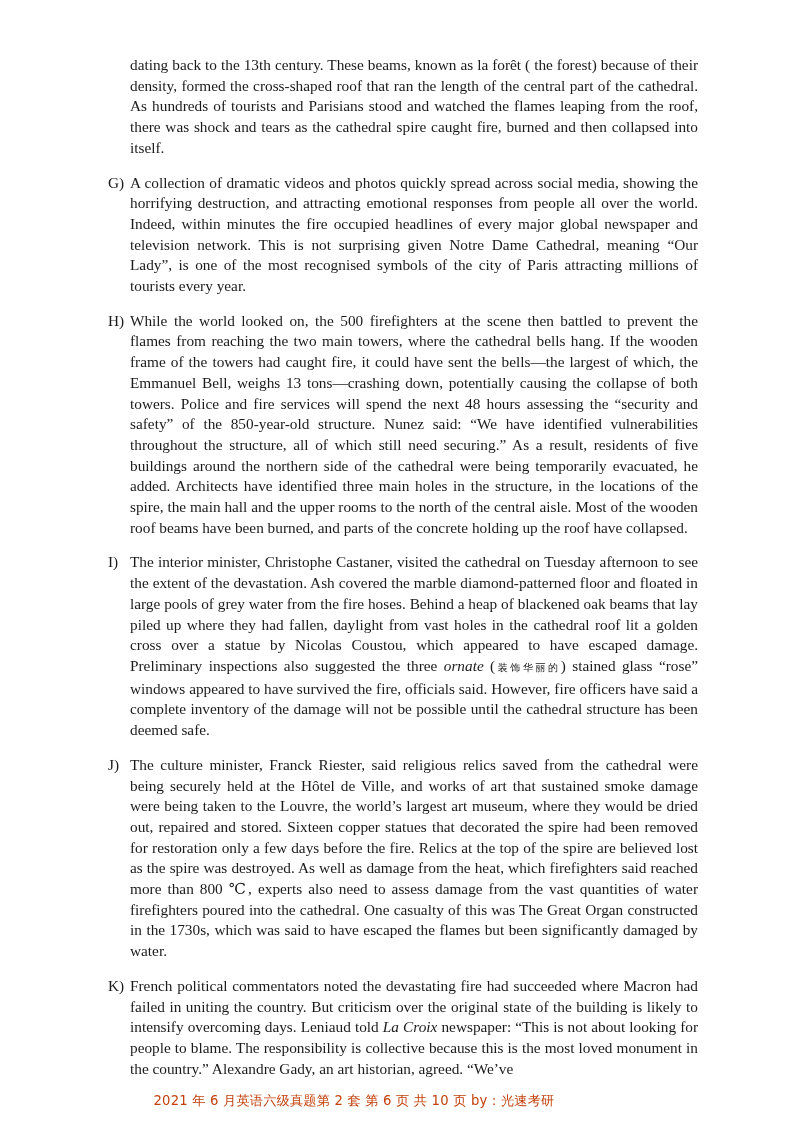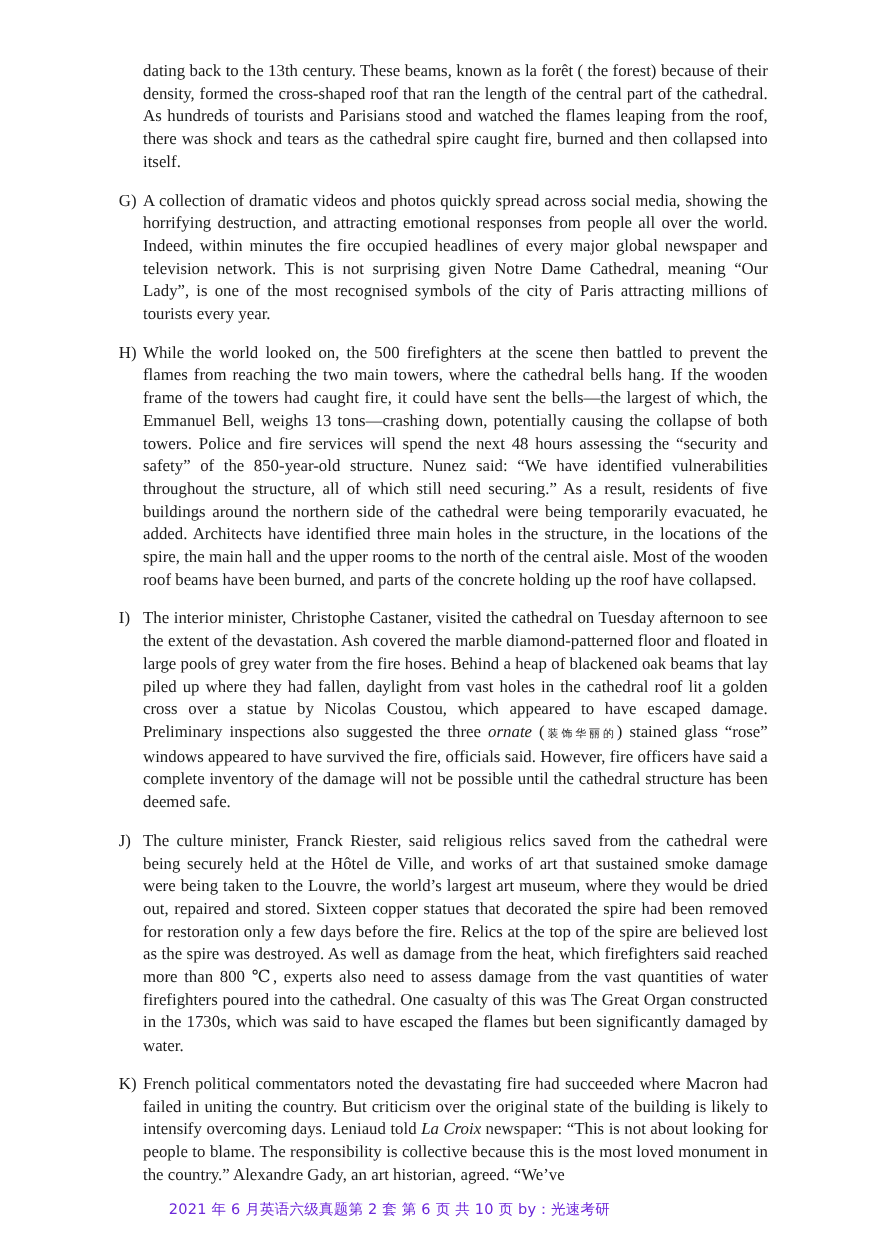--- a/index.html
+++ b/index.html
@@ -57,21 +57,21 @@
     font-size: 10px;
   }
   .footer {
     position: absolute;
     left: 0;
     right: 0;
     bottom: 22px;
     text-align: center;
     font-size: 13.2px;
     line-height: 18px;
-    color: #6d28d9;
+    color: #c2410c;
     font-family: "DejaVu Sans", "Liberation Sans", sans-serif;
     letter-spacing: 0.2px;
   }
   .footer .seg {
     display: inline;
   }
 </style>
 </head>
 <body>
 

